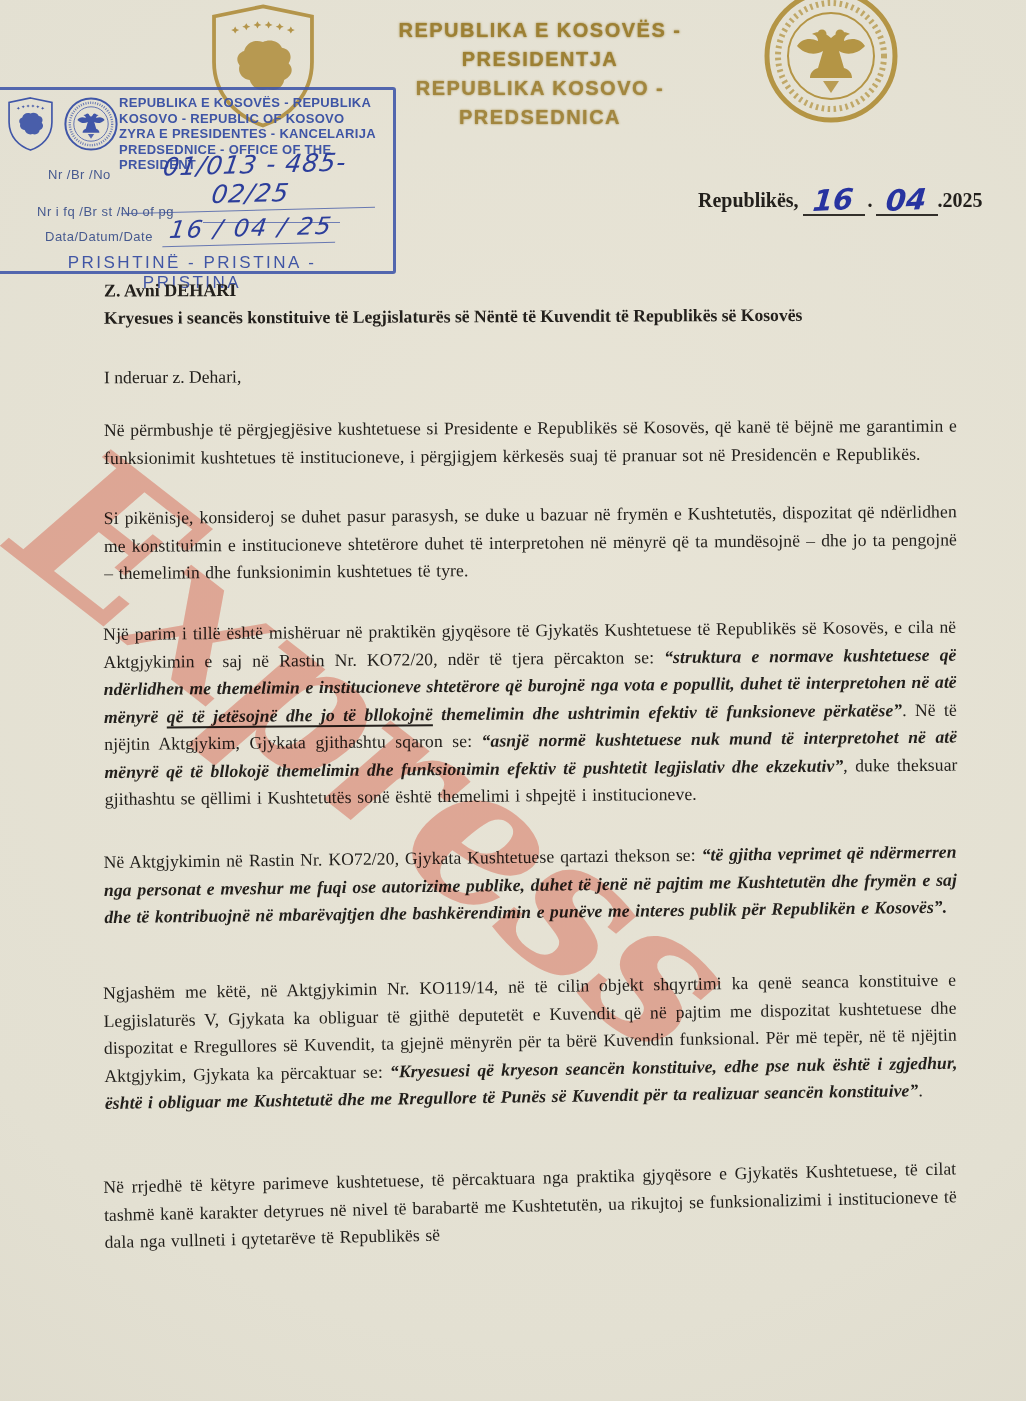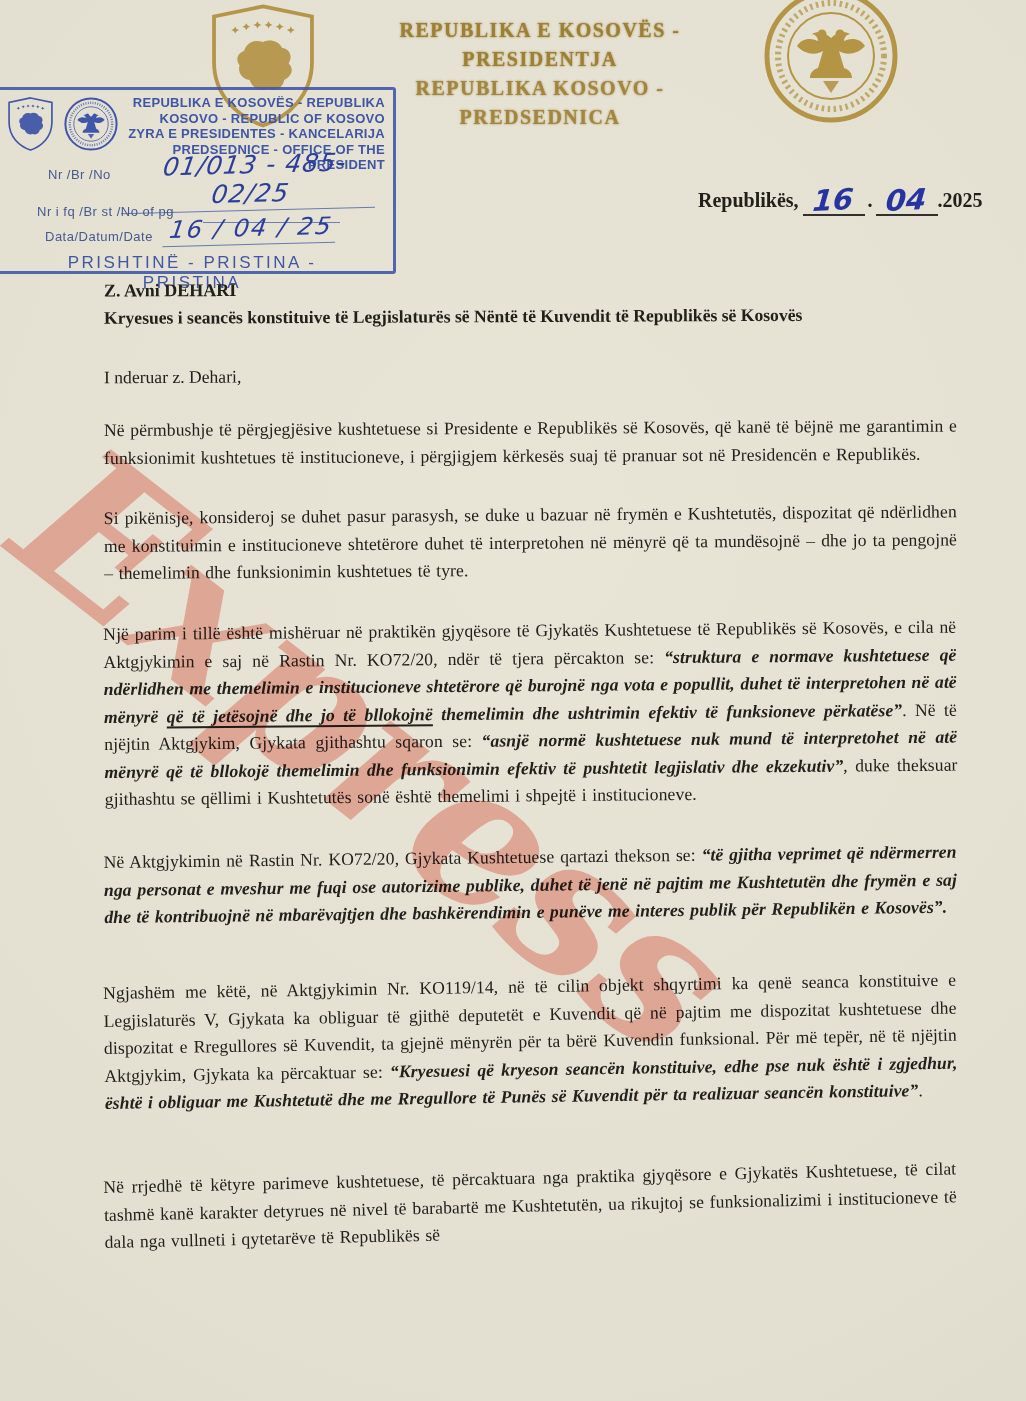--- a/index.html
+++ b/index.html
@@ -6,36 +6,36 @@
   .page{
     position:relative;width:1026px;height:1401px;overflow:hidden;
     background:
       radial-gradient(130% 105% at 52% 38%, #e8e4d6 0%, #e3e0d2 55%, #d9d5c6 100%);
     font-family:"Liberation Serif", serif;
   }
   
   .coat-arms{position:absolute;left:205px;top:2px;width:116px;height:128px;color:#b4954a;}
   .gold-title{
     position:absolute;left:336px;top:16px;width:408px;text-align:center;
-    font-family:Liberation Serif, serif;font-weight:bold;font-size:20px;line-height:29px;
+    font-family:Liberation Sans, sans-serif;font-weight:bold;font-size:20px;line-height:29px;
     color:#9d8034;letter-spacing:1.5px;
     text-shadow:0 0 1.6px rgba(152,122,44,.85), 0 0 3px rgba(152,122,44,.35);
   }
   .gold-title .line2,.gold-title .line3{opacity:.93;}
   .gold-seal{position:absolute;left:761px;top:-14px;width:140px;height:140px;color:#b2913e;opacity:.95;}
   
   .stamp{
     position:absolute;left:-6px;top:87px;width:396px;height:181px;
     border:3px solid rgba(62,84,168,.88);border-radius:3px;
     color:#3d54a6;font-family:"Liberation Sans", sans-serif;
   }
   .stamp-shield{position:absolute;left:9px;top:6px;width:49px;height:56px;color:#4056a8;}
   .stamp-emblem{position:absolute;left:66px;top:6px;width:56px;height:56px;color:#4056a8;}
   .stamp-head{
-    position:absolute;left:122px;top:5px;width:266px;text-align:right;
+    position:absolute;left:122px;top:5px;width:266px;text-align:left;
     font-size:13px;font-weight:bold;line-height:15.5px;letter-spacing:.3px;color:#3f55a5;
   }
   .stamp-label{position:absolute;font-size:13px;color:#46598f;letter-spacing:.5px;}
   .lbl-nr{left:51px;top:77px;}
   .lbl-pg{left:40px;top:114px;}
   .lbl-date{left:48px;top:139px;}
   .hw{
     font-family:"DejaVu Sans", sans-serif;font-style:italic;color:#2c3e9b;
     display:inline-block;transform:skewX(-10deg) rotate(-1.5deg);
   }

